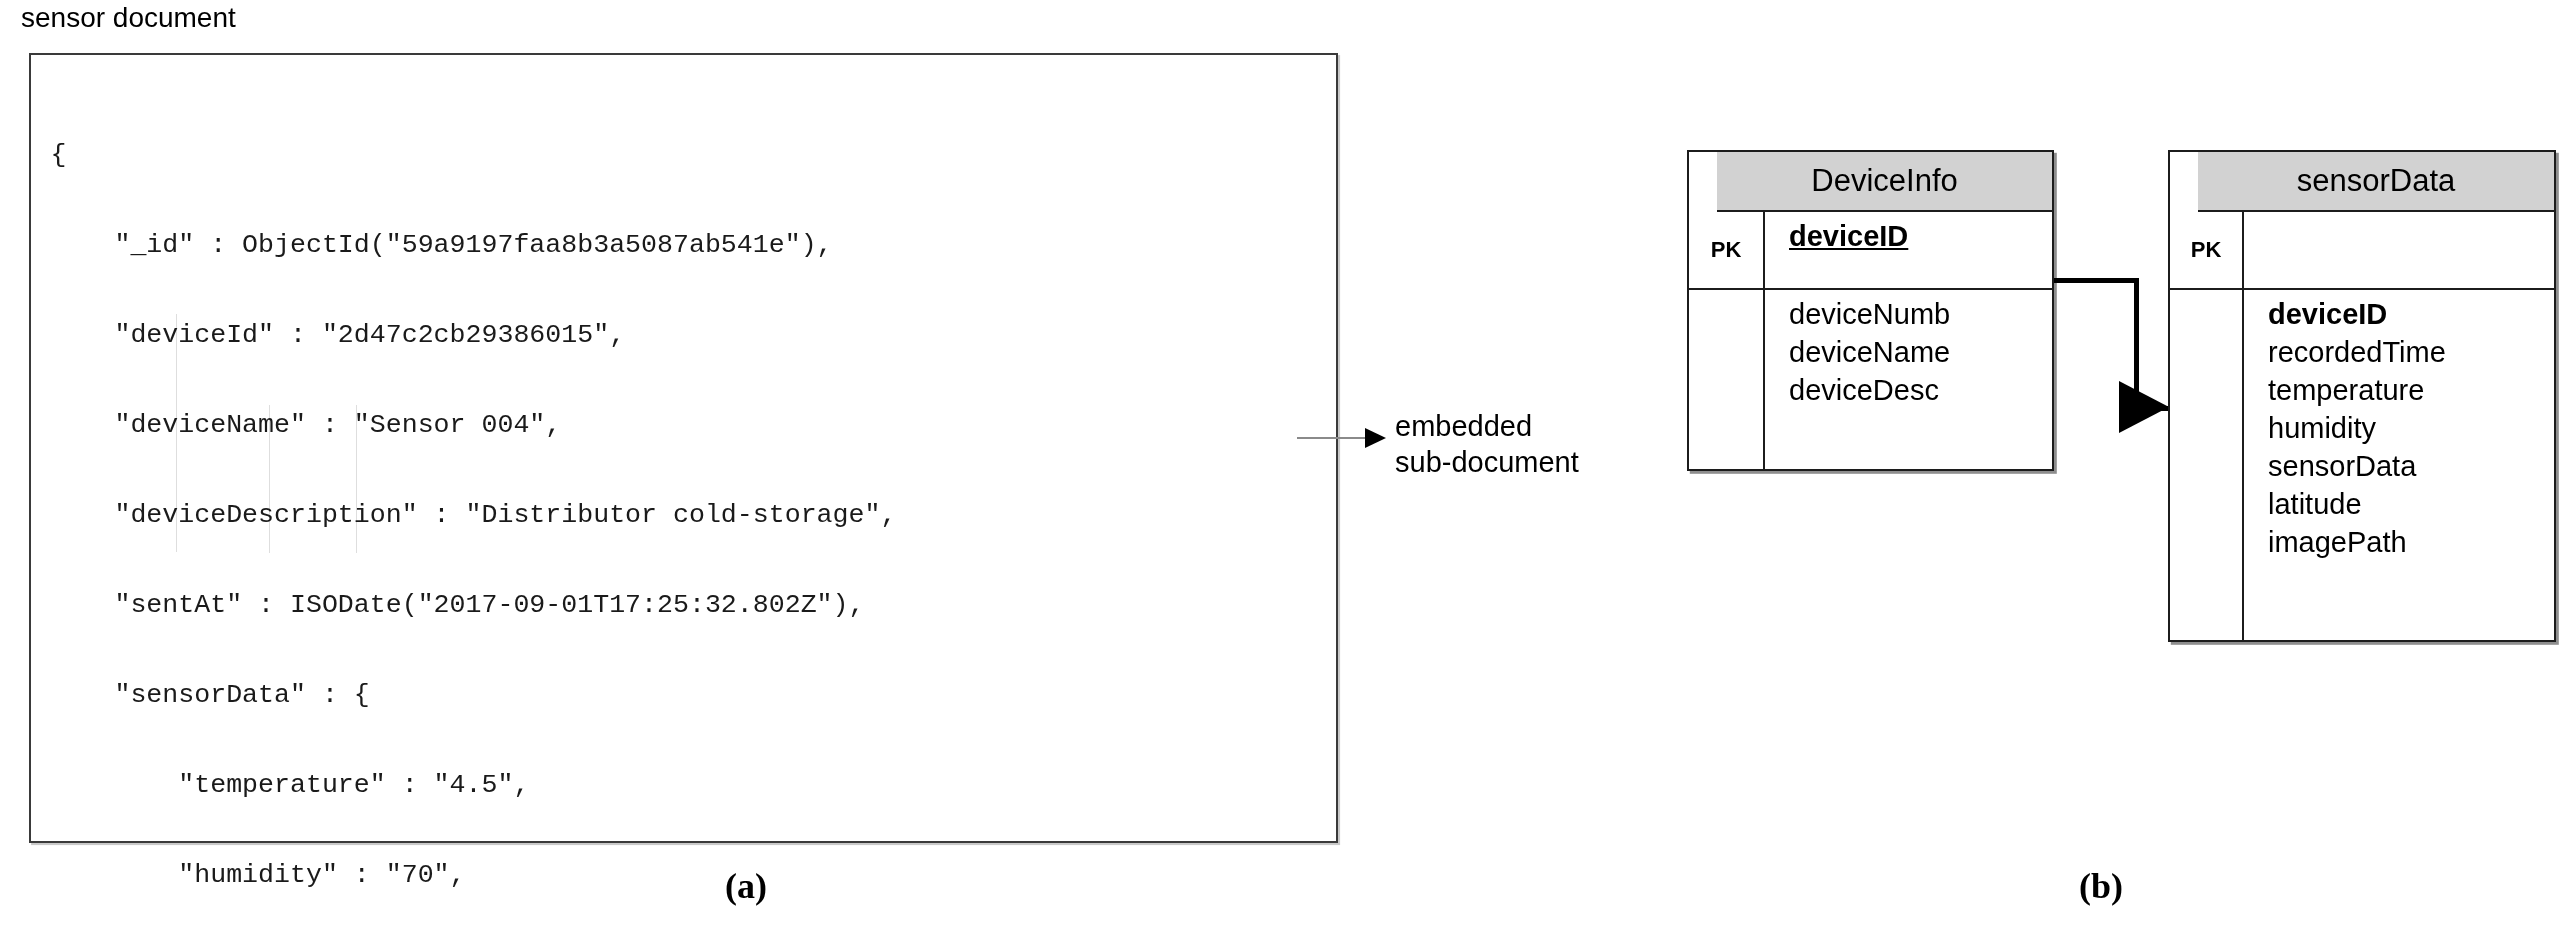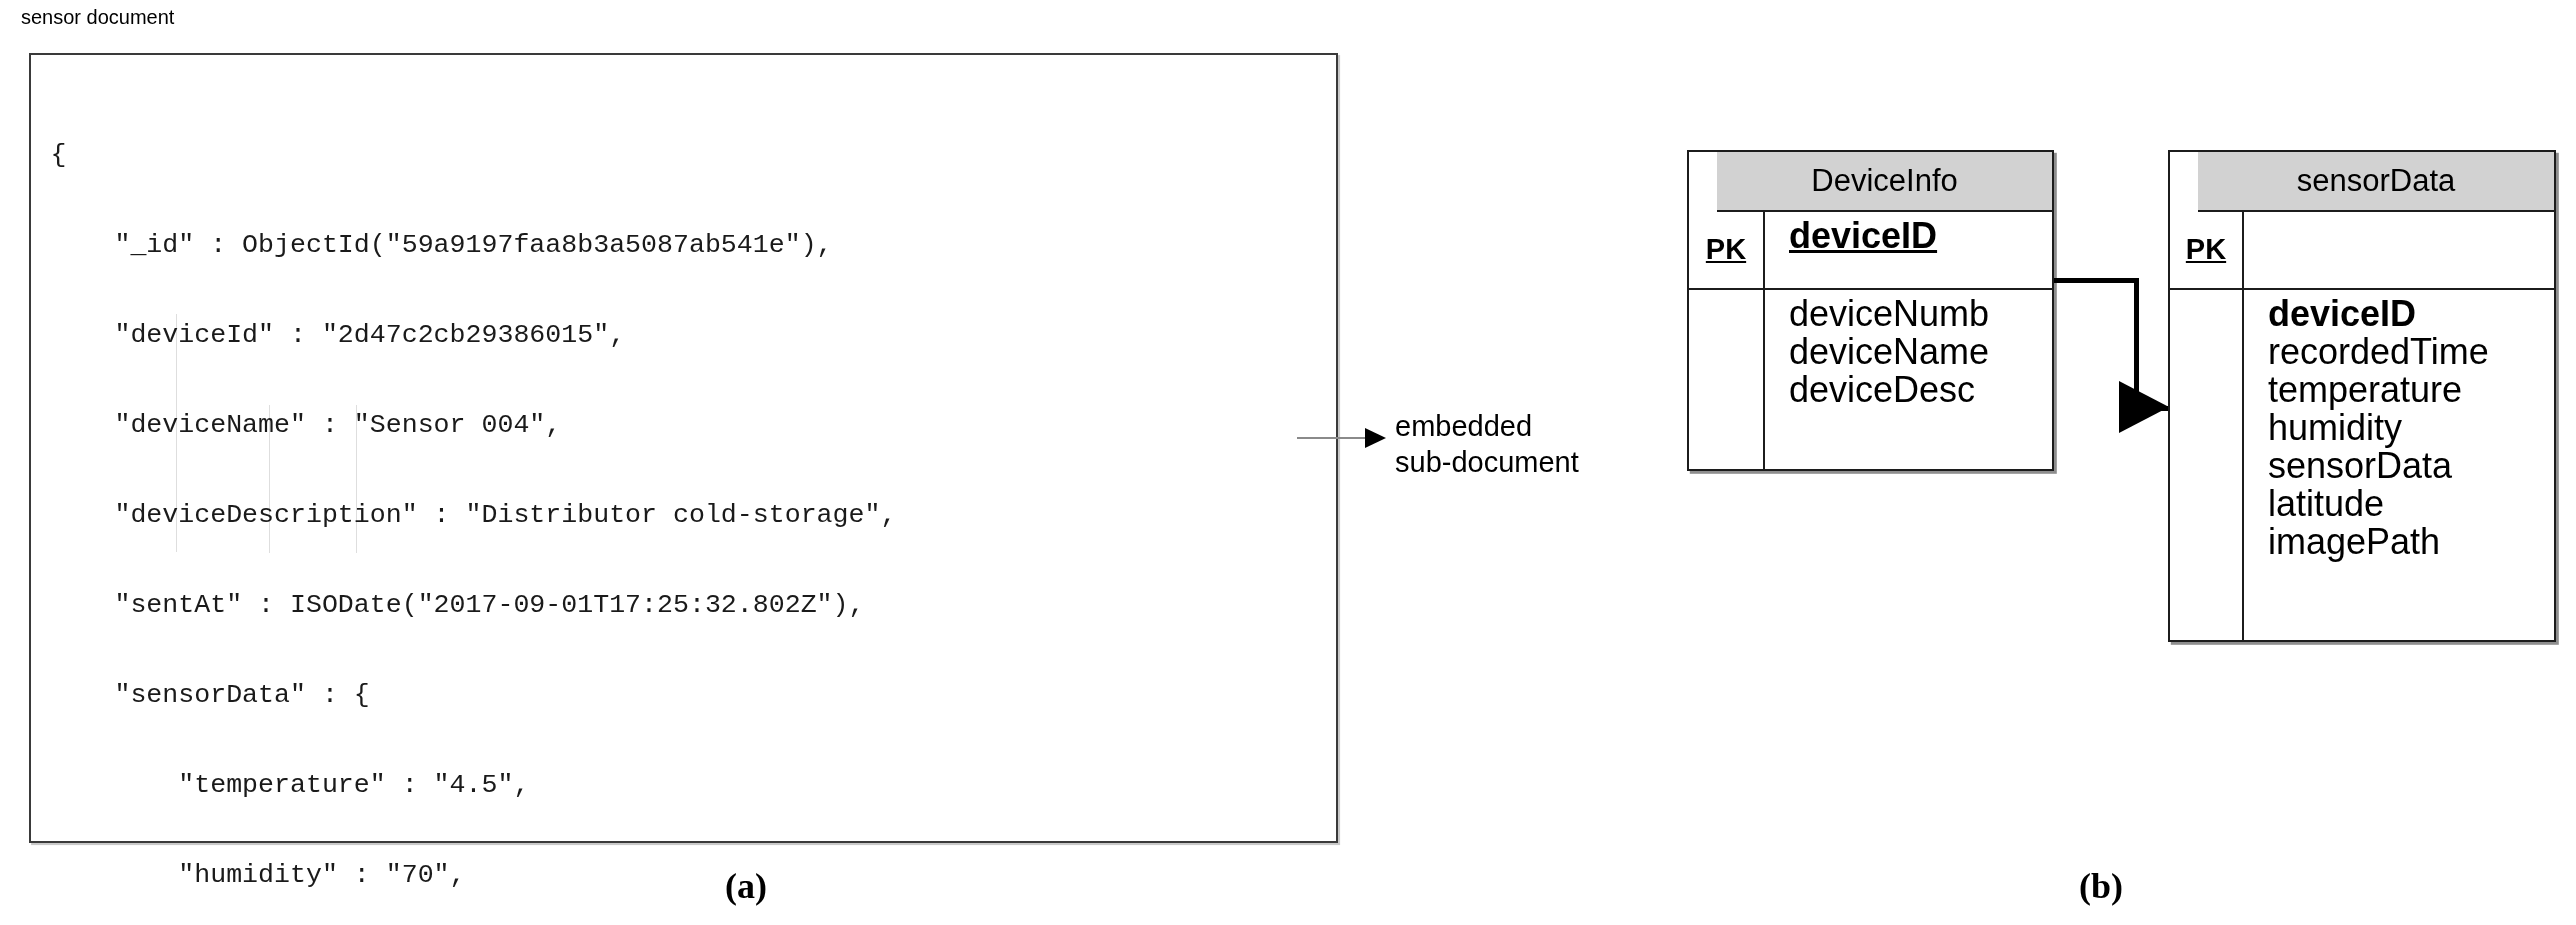--- a/index.html
+++ b/index.html
@@ -1,20 +1,20 @@
 <!DOCTYPE html>
 <html style="font-size:11.2px"><head>
 <meta charset="utf-8">
 <style>
   html,body{margin:0;padding:0;background:#fff;}
   body{width:2576px;height:925px;position:relative;overflow:hidden;
        font-family:"Liberation Sans",sans-serif;color:#000;}
 
   
-  #doc-title{position:absolute;left:21px;top:0px;font-size:20px;line-height:35px;
+  #doc-title{position:absolute;left:21px;top:0px;font-size:28px;line-height:35px;
              font-family:"Liberation Sans",sans-serif;color:#000;white-space:nowrap;}
 
   #doc-box{position:absolute;left:29px;top:53px;width:1309px;height:790px;
            box-sizing:border-box;border:2.1px solid #3a3a3a;background:#fff;
            box-shadow:2.1px 2.1px 0 0 #c9c9c9;}
 
   #code{position:absolute;left:0;top:0;width:100%;height:100%;
         font-family:"Liberation Mono","DejaVu Sans Mono",monospace;
         font-size:26.6px;line-height:30px;color:#1a1a1a;
         padding:25px 0 0 19.6px;box-sizing:border-box;white-space:pre;}
@@ -35,23 +35,23 @@
                   font-size:29px;line-height:36px;text-align:left;color:#000;}
 
   
   .er-table{position:absolute;box-sizing:border-box;border:2.8px solid #1c1c1c;
             background:#fff;box-shadow:2.8px 2.8px 0 0 #8e8e8e;}
   .er-head{background:#d2d2d2;border-bottom:2.8px solid #1c1c1c;
            text-align:center;font-size:31px;line-height:1;padding:12.6px 0 14px;color:#000;margin-left:28px;}
   .er-row{display:flex;}
   .er-row.divided{border-bottom:2.8px solid #1c1c1c;}
   .er-key{flex:0 0 auto;box-sizing:border-box;border-right:2.8px solid #1c1c1c;
-          font-size:29px;font-weight:bold;display:flex;align-items:center;
-          justify-content:center;text-decoration:underline;}
-  .er-fields{flex:1 1 auto;box-sizing:border-box;padding:5.6px 0 7px 24px;font-size:36px;}
+          font-size:22px;font-weight:bold;display:flex;align-items:center;
+          justify-content:center;}
+  .er-fields{flex:1 1 auto;box-sizing:border-box;padding:5.6px 0 7px 24px;font-size:29px;}
   .er-fields .fld{display:block;line-height:38px;white-space:nowrap;}
   .er-fields .pk{font-weight:bold;text-decoration:underline;}
   .er-fields .fk{font-weight:bold;}
 
   #tbl-deviceinfo{left:1687px;top:150px;width:367px;}
   #tbl-deviceinfo .er-key{width:76px;}
   #tbl-deviceinfo .pkrow{height:76px;}
   #tbl-deviceinfo .bodyrow{height:179px;}
 
   #tbl-sensordata{left:2168px;top:150px;width:388px;}

